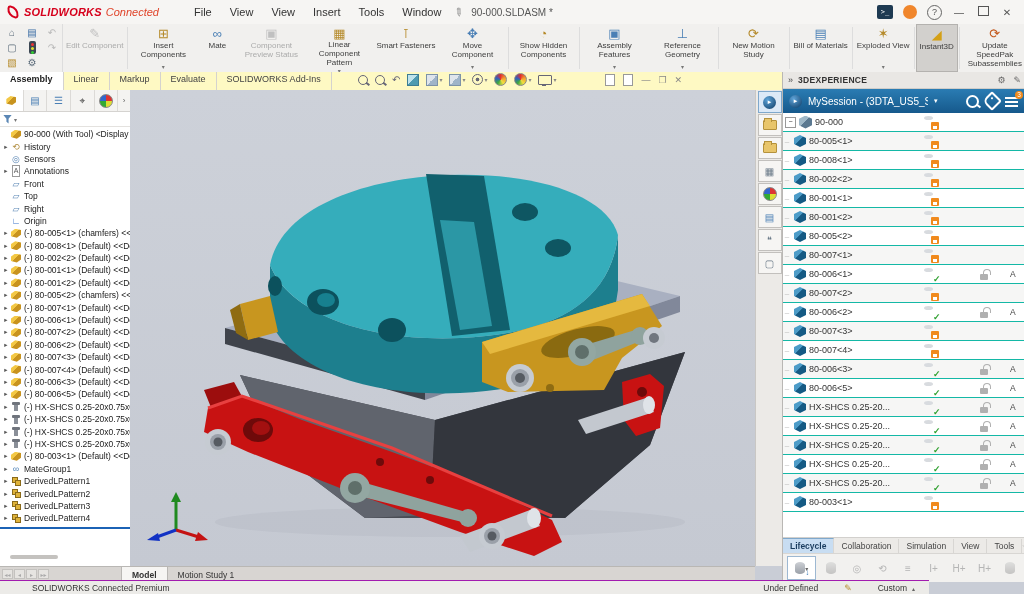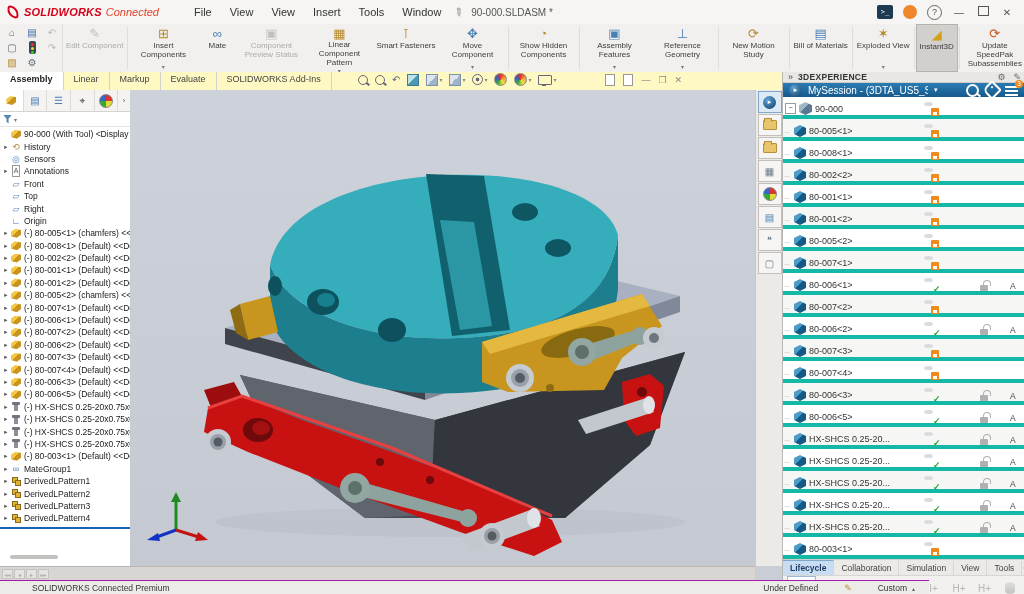--- a/index.html
+++ b/index.html
@@ -122,21 +122,21 @@
   .wtag::before{content:"";position:absolute;left:1.5px;top:1.5px;width:2px;height:2px;background:#fff;border-radius:50%;}
   .hamb{position:relative;width:14px;height:11px;flex:0 0 14px;}
   .hamb i{position:absolute;left:0;width:13px;height:2px;background:#fff;}
   .hamb i:nth-child(1){top:1px;} .hamb i:nth-child(2){top:5px;} .hamb i:nth-child(3){top:9px;}
   .badge{position:absolute;right:-4px;top:-5px;background:#f08a1d;color:#fff;font-size:6.5px;
          border-radius:50%;width:8px;height:8px;display:flex;align-items:center;justify-content:center;}
   .rpcols{height:14px;display:flex;background:#fbfbfa;border-bottom:1px solid #d8d6d3;font-size:8px;color:#555;}
   .rpcols div{display:flex;align-items:center;padding-left:4px;border-right:1px solid #e3e1de;}
   .c-name{width:120px;} .c-status{width:55px;} .c-lock{width:52px;} .c-rev{flex:1;}
   .rprows{flex:0 0 auto;overflow:hidden;}
-  .rprow{display:flex;align-items:flex-end;height:18px;font-size:9px;color:#333;border-bottom:4px solid #14b8a6;cursor:default;}
+  .rprow{display:flex;align-items:center;height:18px;font-size:9px;color:#333;border-bottom:1px solid #14b8a6;cursor:default;}
   .rprow:nth-child(even){background:#f6f6f5;}
   .rprow .nm{width:120px;display:flex;align-items:center;gap:3px;overflow:hidden;white-space:nowrap;}
   .rprow .st{width:55px;display:flex;justify-content:center;}
   .rprow .lk{width:52px;display:flex;justify-content:center;}
   .rprow .rv{flex:1;font-size:8.5px;color:#444;}
   .dash{color:#bbb;font-size:8px;width:8px;text-align:center;flex:0 0 8px;}
   .expbox{width:9px;height:9px;border:1px solid #999;background:#fff;font-size:7px;line-height:7px;
           text-align:center;color:#333;flex:0 0 9px;margin-left:2px;}
   .bpart{width:12px;height:12px;flex:0 0 12px;background:linear-gradient(135deg,#4d9cc8 45%,#155a84 46%);
          clip-path:polygon(50% 0,100% 25%,100% 75%,50% 100%,0 75%,0 25%);}
@@ -1029,20 +1029,24 @@
     </div>
 </div>
 
 <div class="abs modelbar">
   <div class="navbtns">
     <span class="navb">◂◂</span>
     <span class="navb">◂</span>
     <span class="navb">▸</span>
     <span class="navb">▸▸</span>
   </div>
+  <div id="modeltabs" style="display:flex">
+      <span class="mtab active">Model</span>
+      <span class="mtab">Motion Study 1</span>
+    </div>
 </div>
 
 <div class="abs statusbar">
   <span class="sbleft">SOLIDWORKS Connected Premium</span>
   <div class="sbright">
     <span>Under Defined</span>
     <span class="pencil">✎</span>
     <span class="custom">
       <span>Custom</span>
       <span class="up">▴</span>

